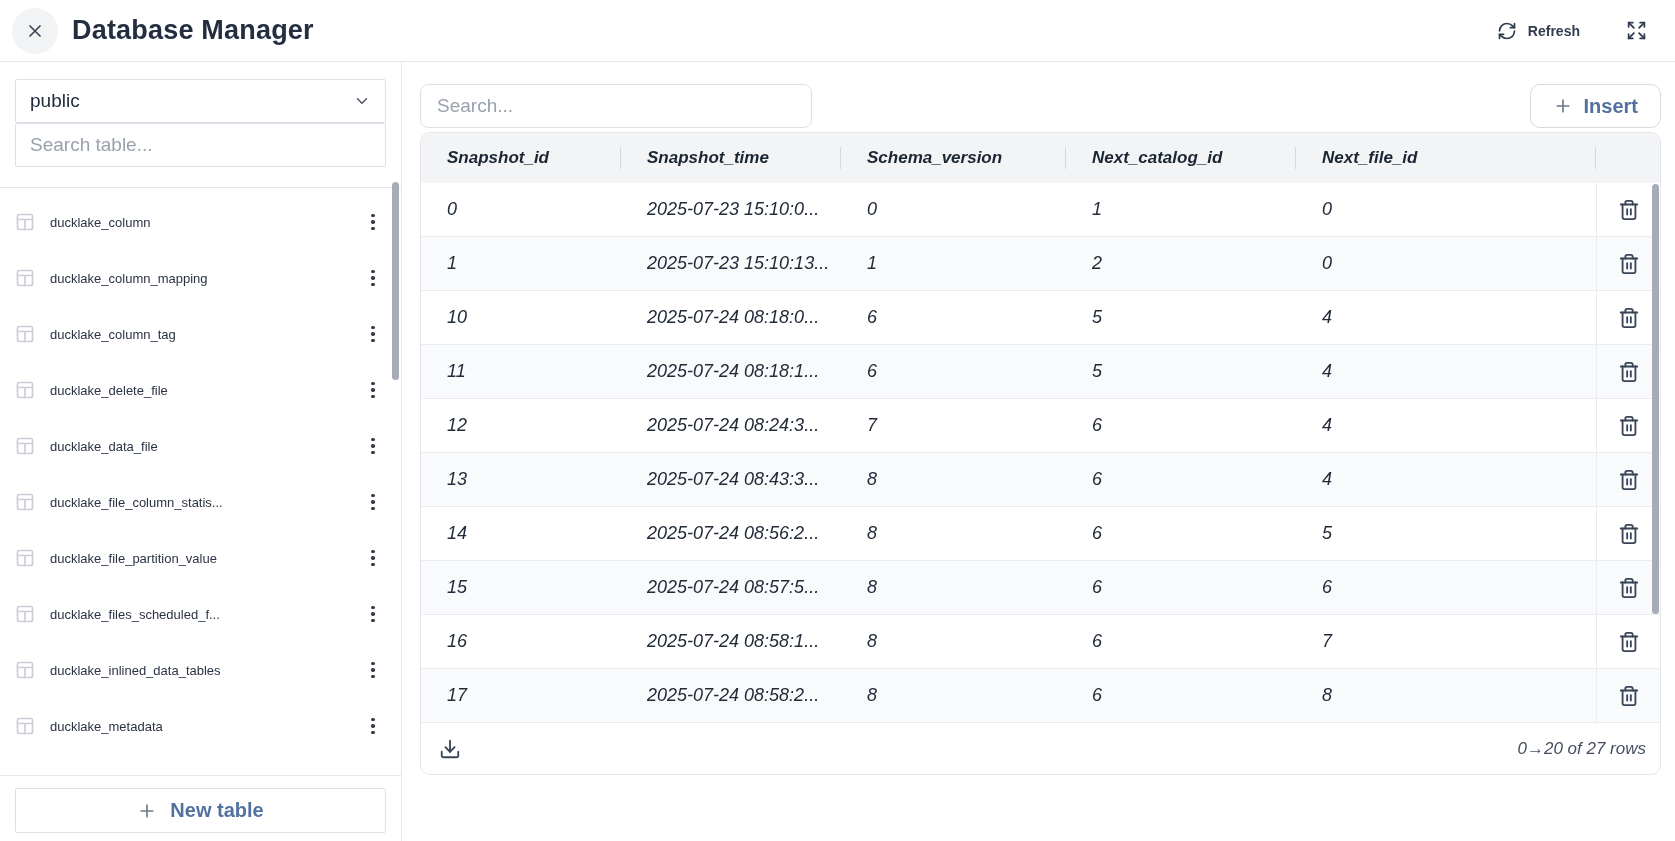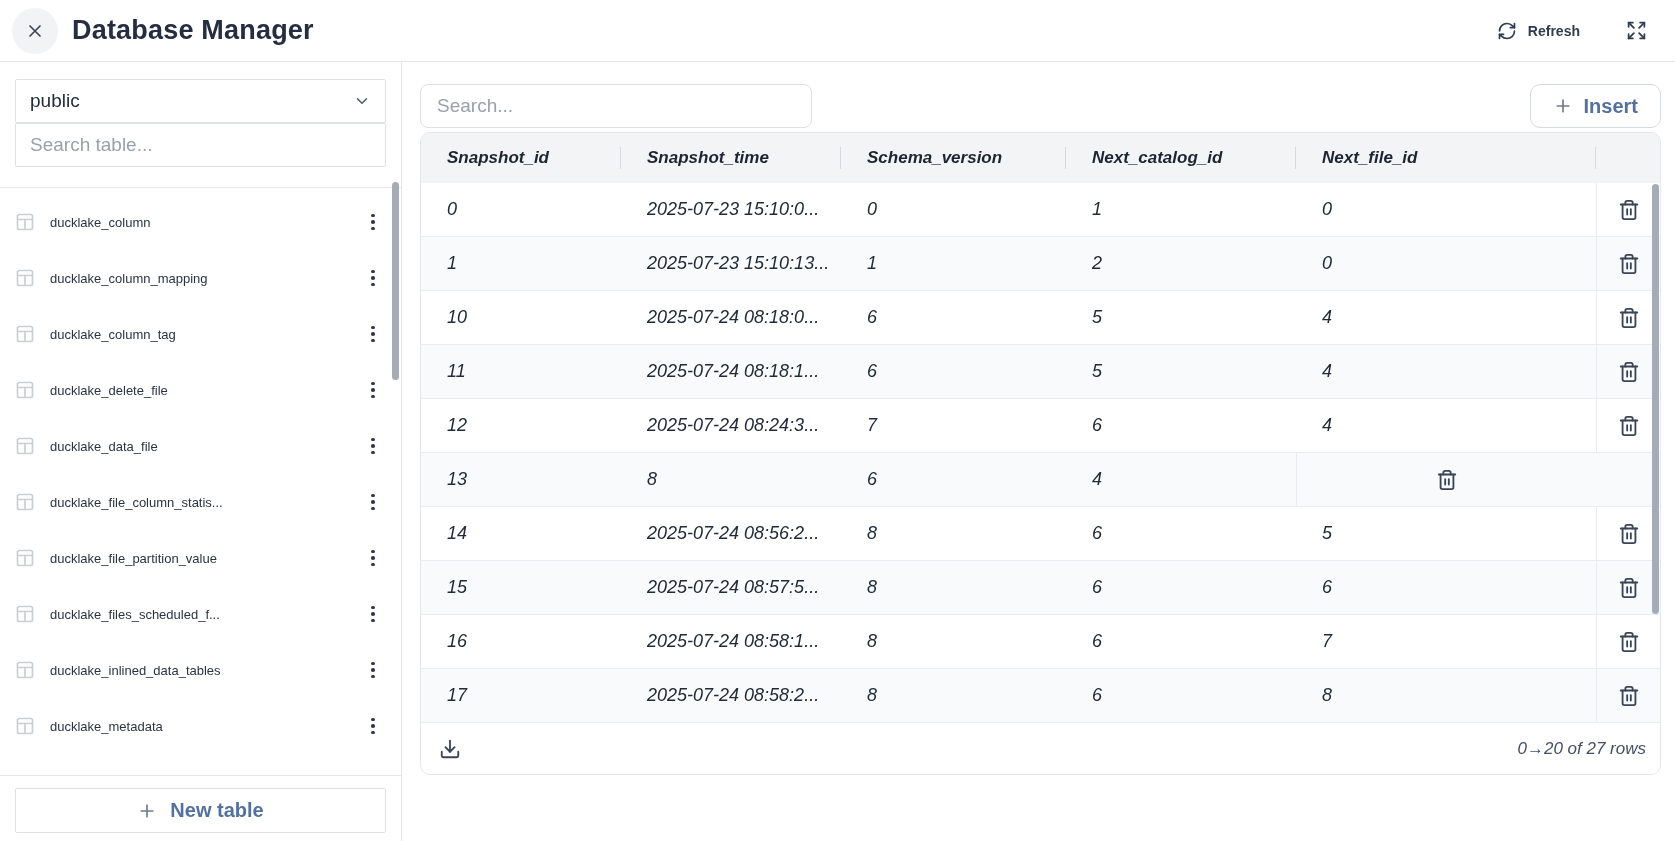--- a/index.html
+++ b/index.html
@@ -461,20 +461,21 @@
                     <line x1="10" x2="10" y1="11" y2="17"></line>
                     <line x1="14" x2="14" y1="11" y2="17"></line>
                   </svg>
         </span>
       </button>
     </div>
   </div>
 
   <div class="grid-cols grid-row">
     <div class="cell">13</div>
+            <div class="cell">2025-07-24 08:43:3...</div>
             <div class="cell">8</div>
             <div class="cell">6</div>
             <div class="cell">4</div>
             <div class="acell">
       <button class="del-btn">
         <span>
           <svg width="22" height="22" viewBox="0 0 24 24" fill="none" stroke="currentColor" stroke-width="2" stroke-linecap="round" stroke-linejoin="round">
                     <path d="M3 6h18"></path>
                     <path d="M19 6v14a2 2 0 0 1-2 2H7a2 2 0 0 1-2-2V6"></path>
                     <path d="M8 6V4a2 2 0 0 1 2-2h4a2 2 0 0 1 2 2v2"></path>

